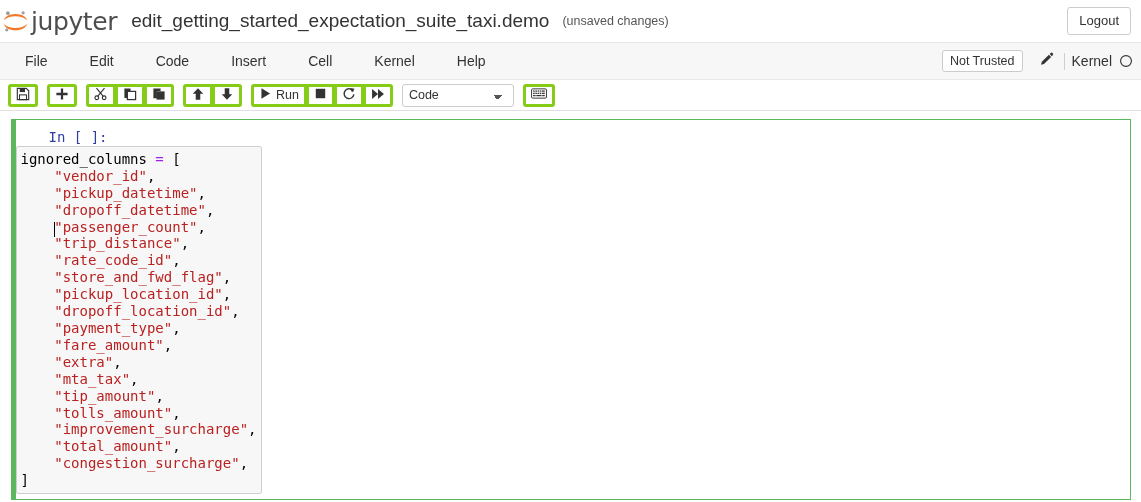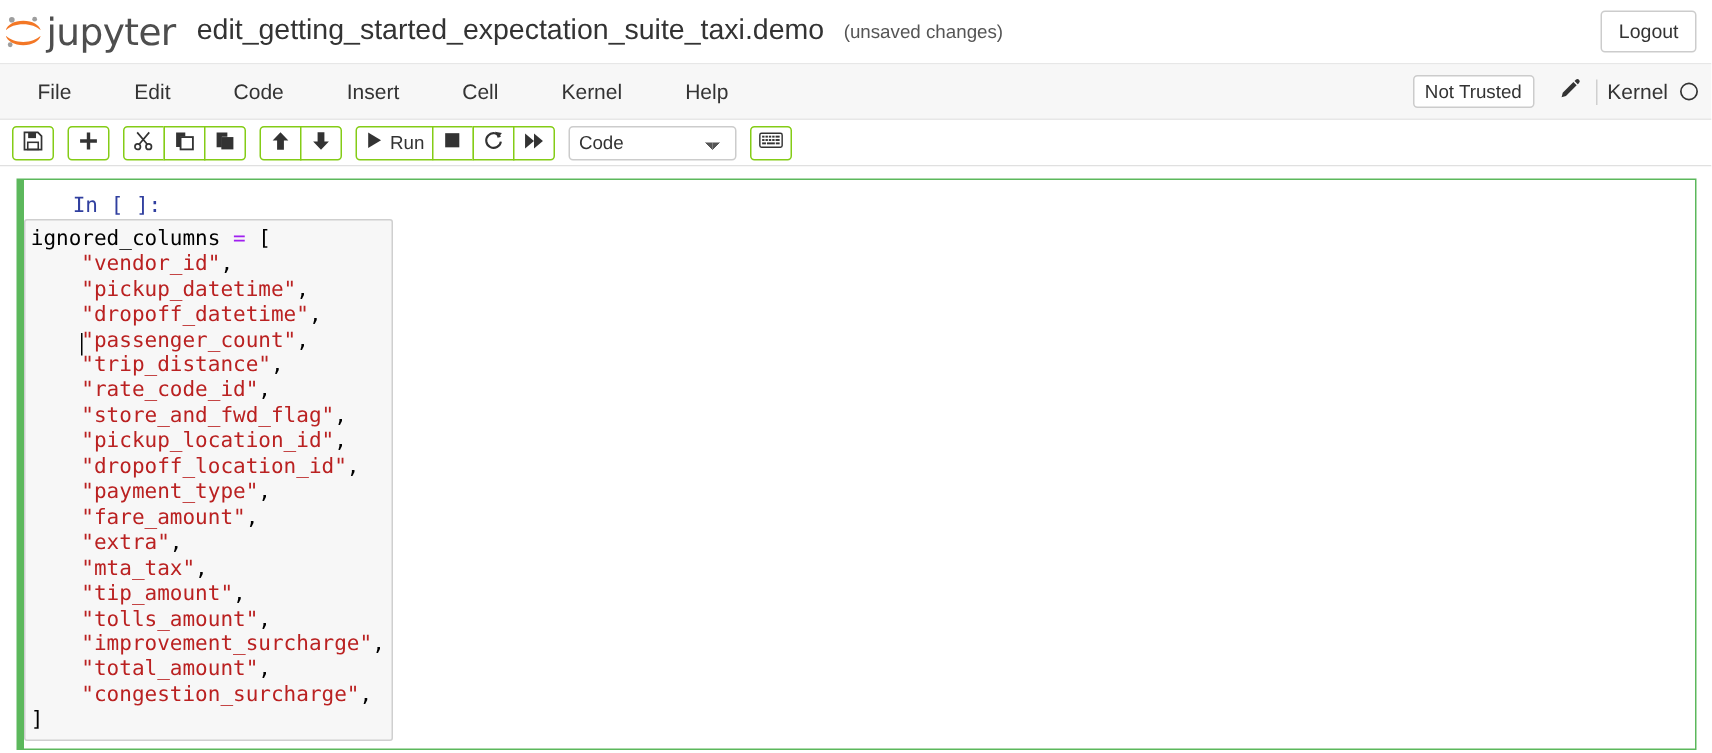--- a/index.html
+++ b/index.html
@@ -158,21 +158,21 @@
     padding-left: 8px;
   }
   .btn-group {
     display: flex;
     margin-right: 9px;
   }
   .tb-btn {
     height: 23px;
     min-width: 28px;
     background: #ffffff;
-    border: 1px solid #84cc16;
+    border: 3px solid #84cc16;
     border-radius: 0;
     margin-left: -1px;
     display: flex;
     align-items: center;
     justify-content: center;
     cursor: pointer;
     padding: 0 5px;
     box-sizing: border-box;
     color: #333333;
   }

